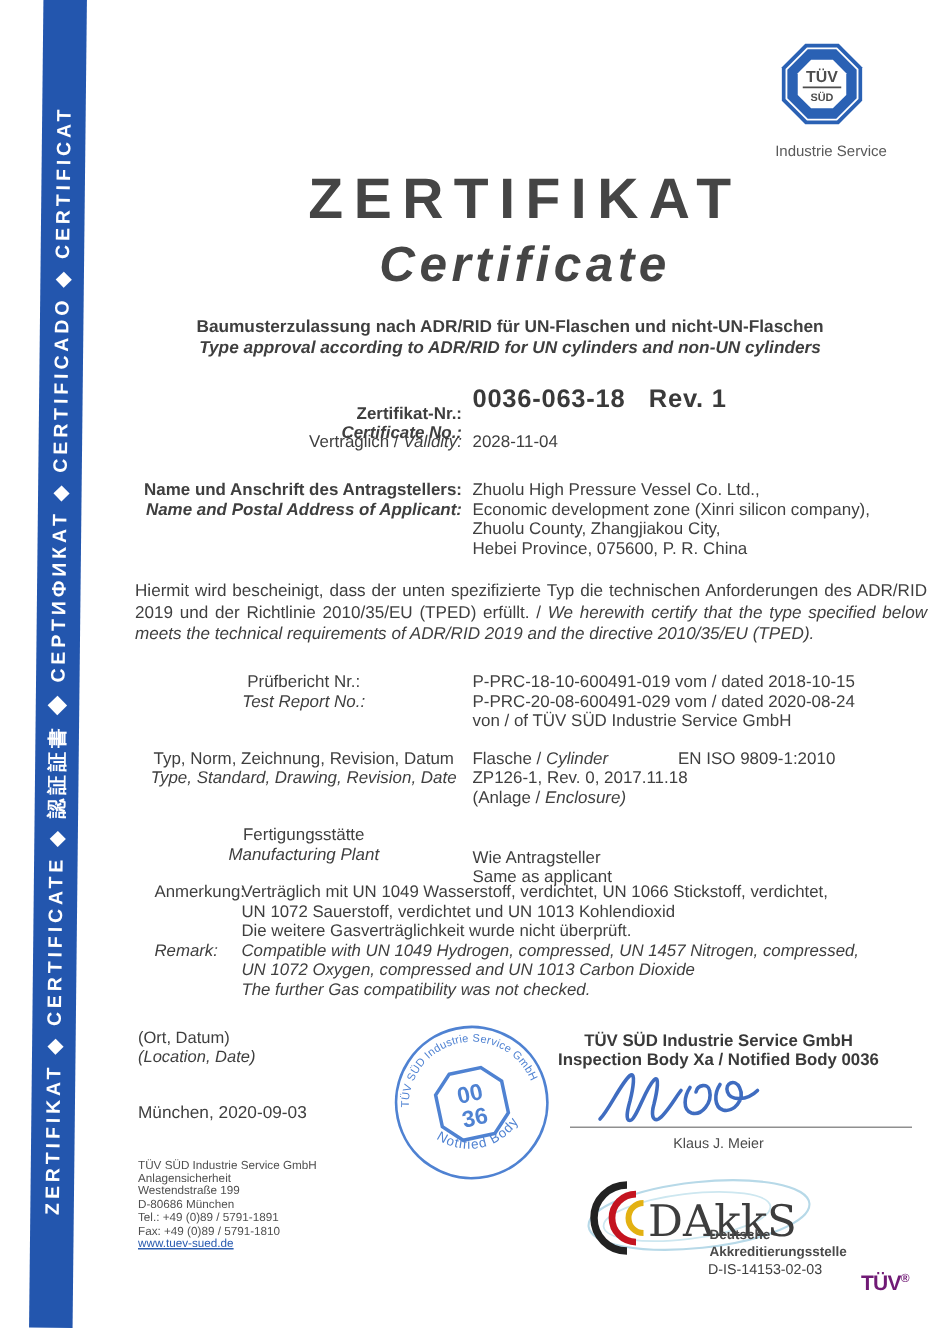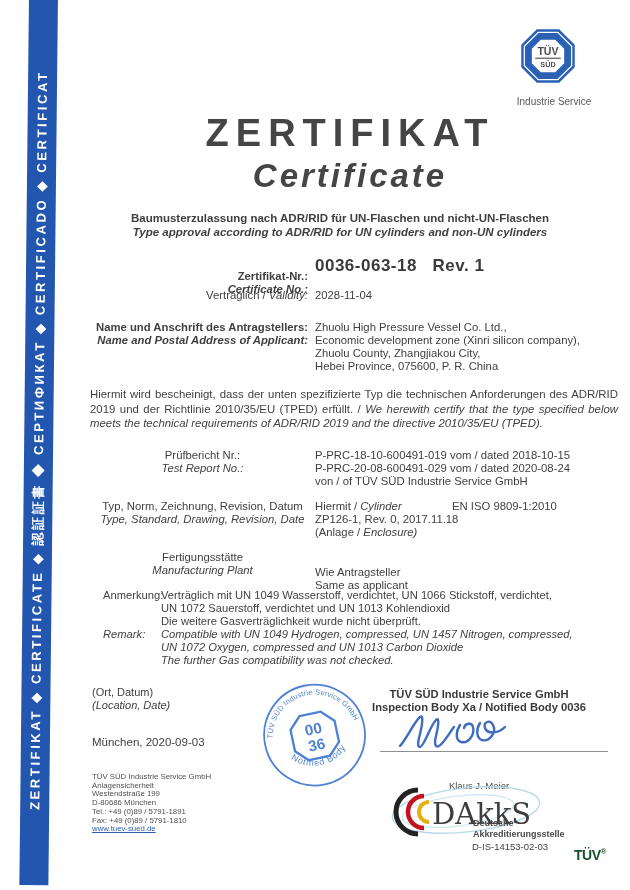--- a/index.html
+++ b/index.html
@@ -50,29 +50,29 @@
   .address  { position:absolute; left:92px; top:773px; font-size:7.8px; line-height:8.7px; color:#4f4f4f; }
   .address a { color:#2b5cb0; text-decoration:underline;text-align:center; }
 
   .stamp { position:absolute; left:261px; top:681px; transform:rotate(-12deg); }
 
   .issuer  { position:absolute; left:368px; top:688px; width:222px; text-align:center;
              font-weight:bold; font-size:11.2px; line-height:12.5px; color:#3a3a3a; }
   .signature { position:absolute; left:398px; top:710px; }
   .sigline { position:absolute; left:380px; top:751px; width:228px; border-top:1.5px solid #8f8f8f; }
   .signer  { position:absolute; left:368px; top:757px; width:222px; text-align:center;
-             font-size:9.5px; color:#4a4a4a;margin-top:23px; }
+             font-size:9.5px; color:#4a4a4a; }
 
   .dakks-svg   { position:absolute; left:388px; top:784px; }
   .dakks-line1 { position:absolute; left:473px; top:818px; font-size:9px; font-weight:600; color:#4a4a4a; }
   .dakks-line2 { position:absolute; left:473px; top:829px; font-size:9px; font-weight:600; color:#4a4a4a; }
   .dakks-no    { position:absolute; left:472px; top:841px; font-size:9.5px; color:#3f3f3f; }
 
   .tuv-mark { position:absolute; left:574px; top:847px; font-size:14px; font-weight:bold;
-              color:#14532d; letter-spacing:-0.5px; }
+              color:#701a75; letter-spacing:-0.5px; }
   .tuv-mark sup { font-size:8px; }
 </style>
 </head>
 <body>
 
 <div class="page">
 
   <div class="ribbon">
     <div class="ribbon-text">ZERTIFIKAT ◆ CERTIFICATE ◆ 認証証書 ◆ СЕРТИФИКАТ ◆ CERTIFICADO ◆ CERTIFICAT</div>
   </div>
@@ -130,21 +130,21 @@
     <div>P-PRC-18-10-600491-019 vom / dated 2018-10-15</div>
     <div>P-PRC-20-08-600491-029 vom / dated 2020-08-24</div>
     <div>von / of TÜV SÜD Industrie Service GmbH</div>
   </div>
 
   <div class="lbl-left" style="top:500px;">
     <div>Typ, Norm, Zeichnung, Revision, Datum</div>
     <div class="it">Type, Standard, Drawing, Revision, Date</div>
   </div>
   <div class="val" style="top:500px;">
-    <div><span>Hiermit / </span><span class="it">Cylinder</span></div>
+    <div><span>Flasche / </span><span class="it">Cylinder</span></div>
     <div>ZP126-1, Rev. 0, 2017.11.18</div>
     <div><span>(Anlage / </span><span class="it">Enclosure)</span></div>
   </div>
   <div class="std">EN ISO 9809-1:2010</div>
 
   <div class="lbl-left" style="top:551px;">
     <div>Fertigungsstätte</div>
     <div class="it">Manufacturing Plant</div>
   </div>
   <div class="val" style="top:566px;">

